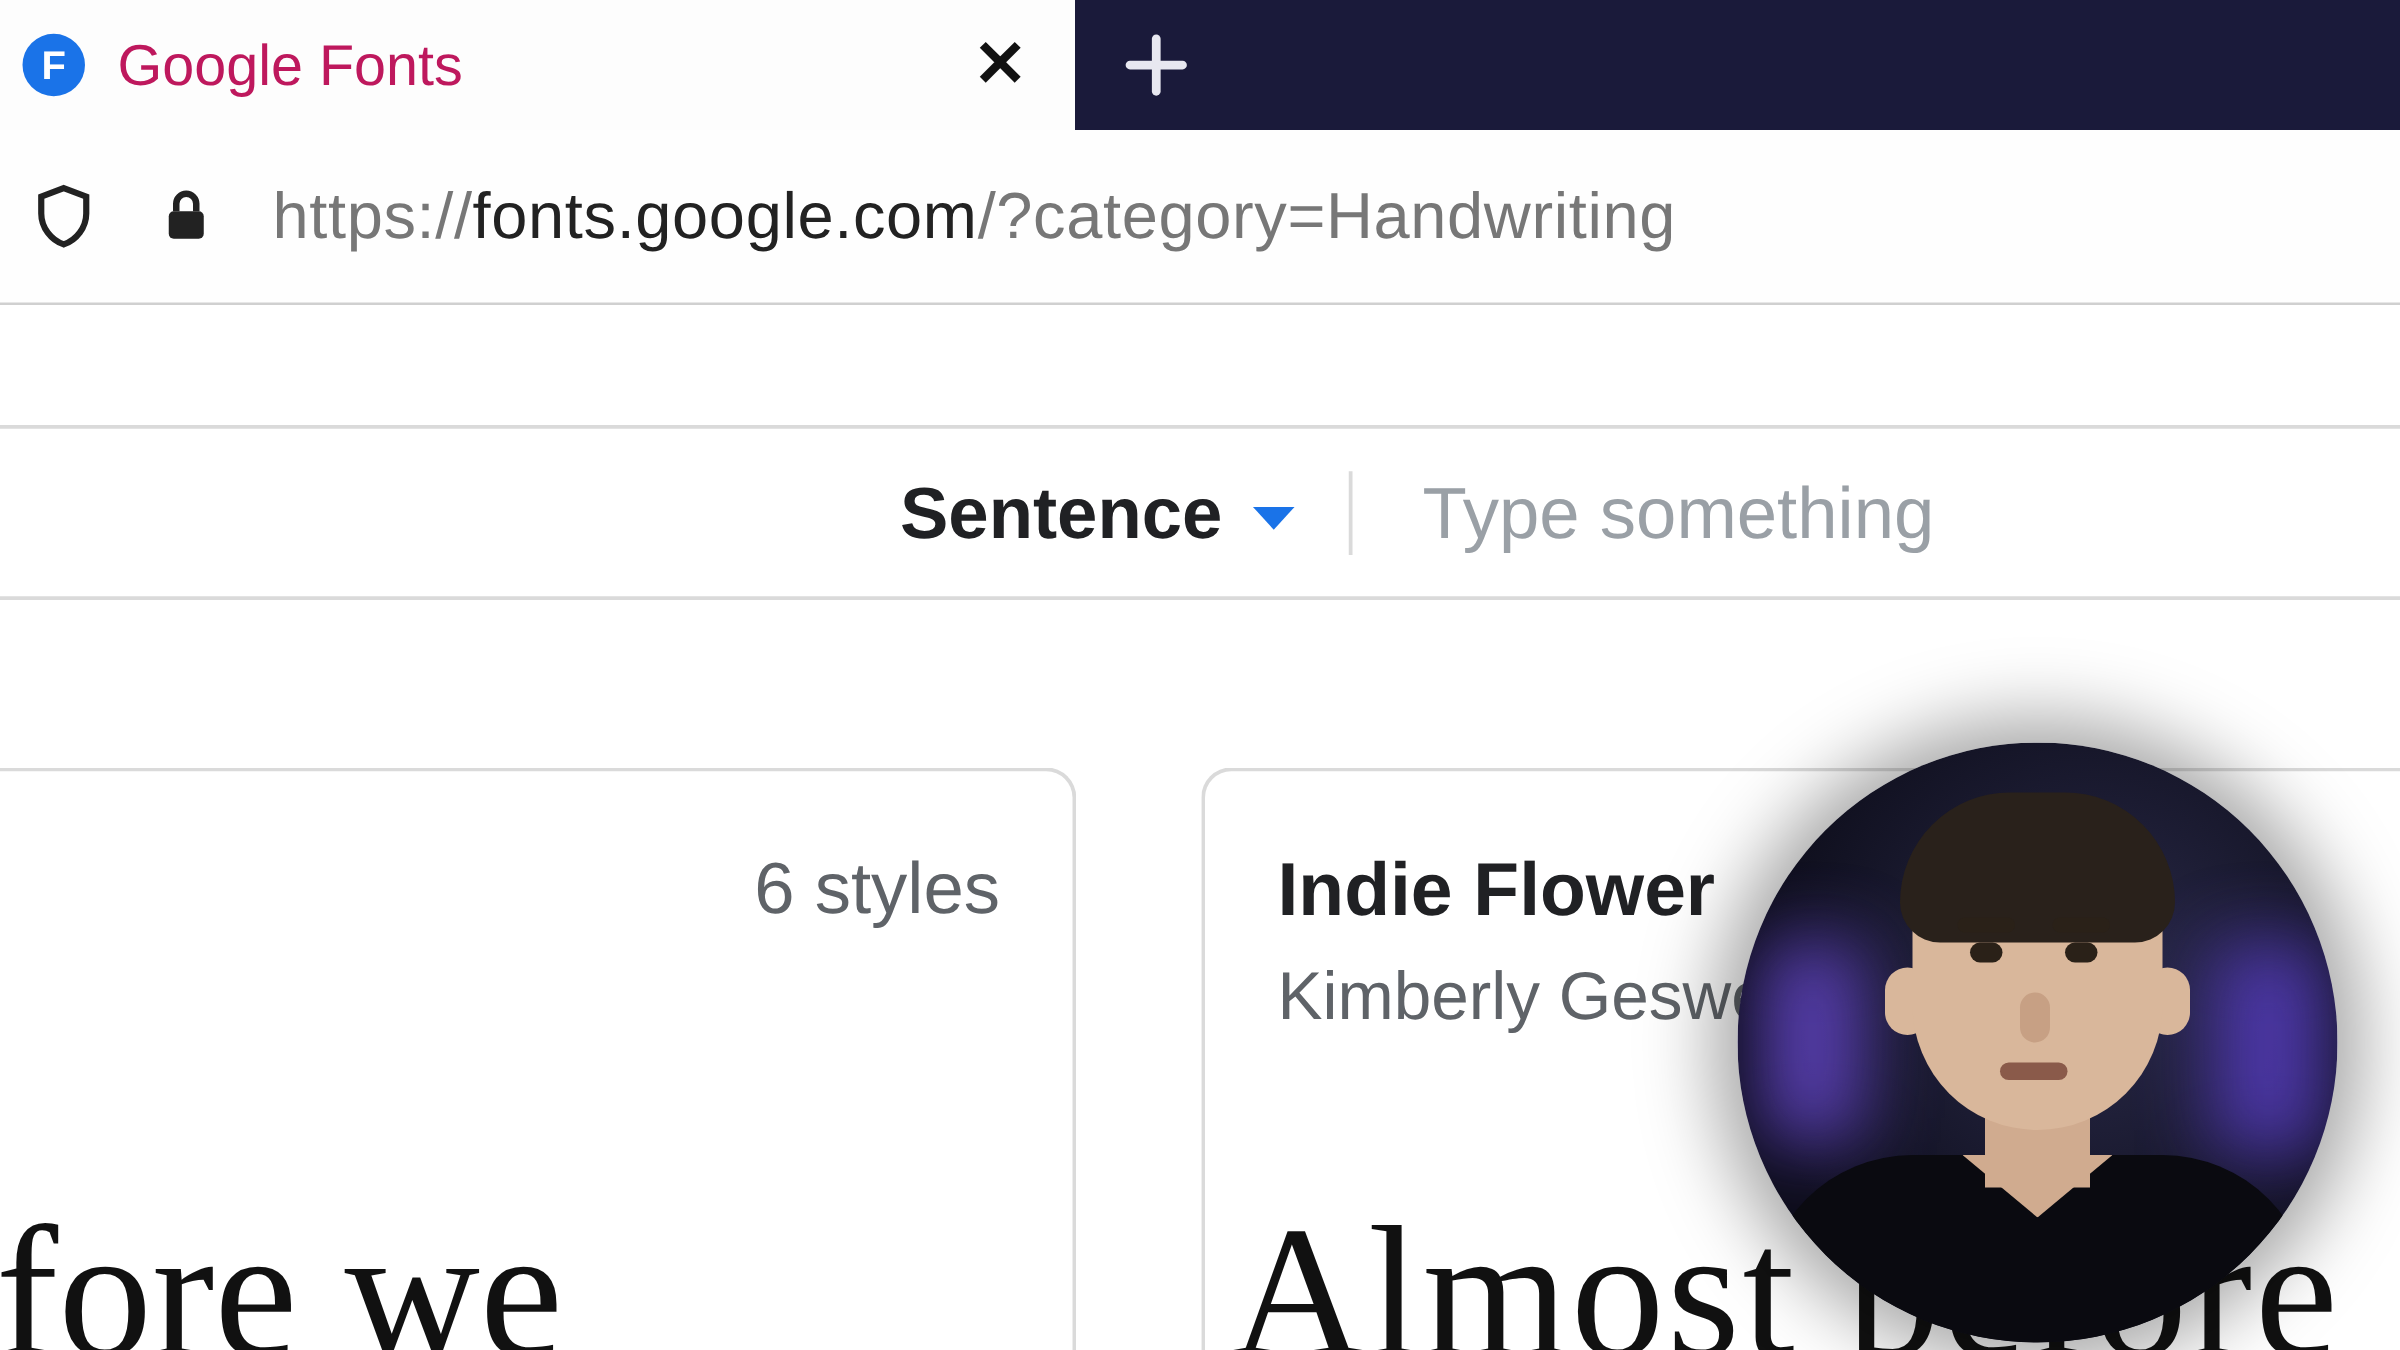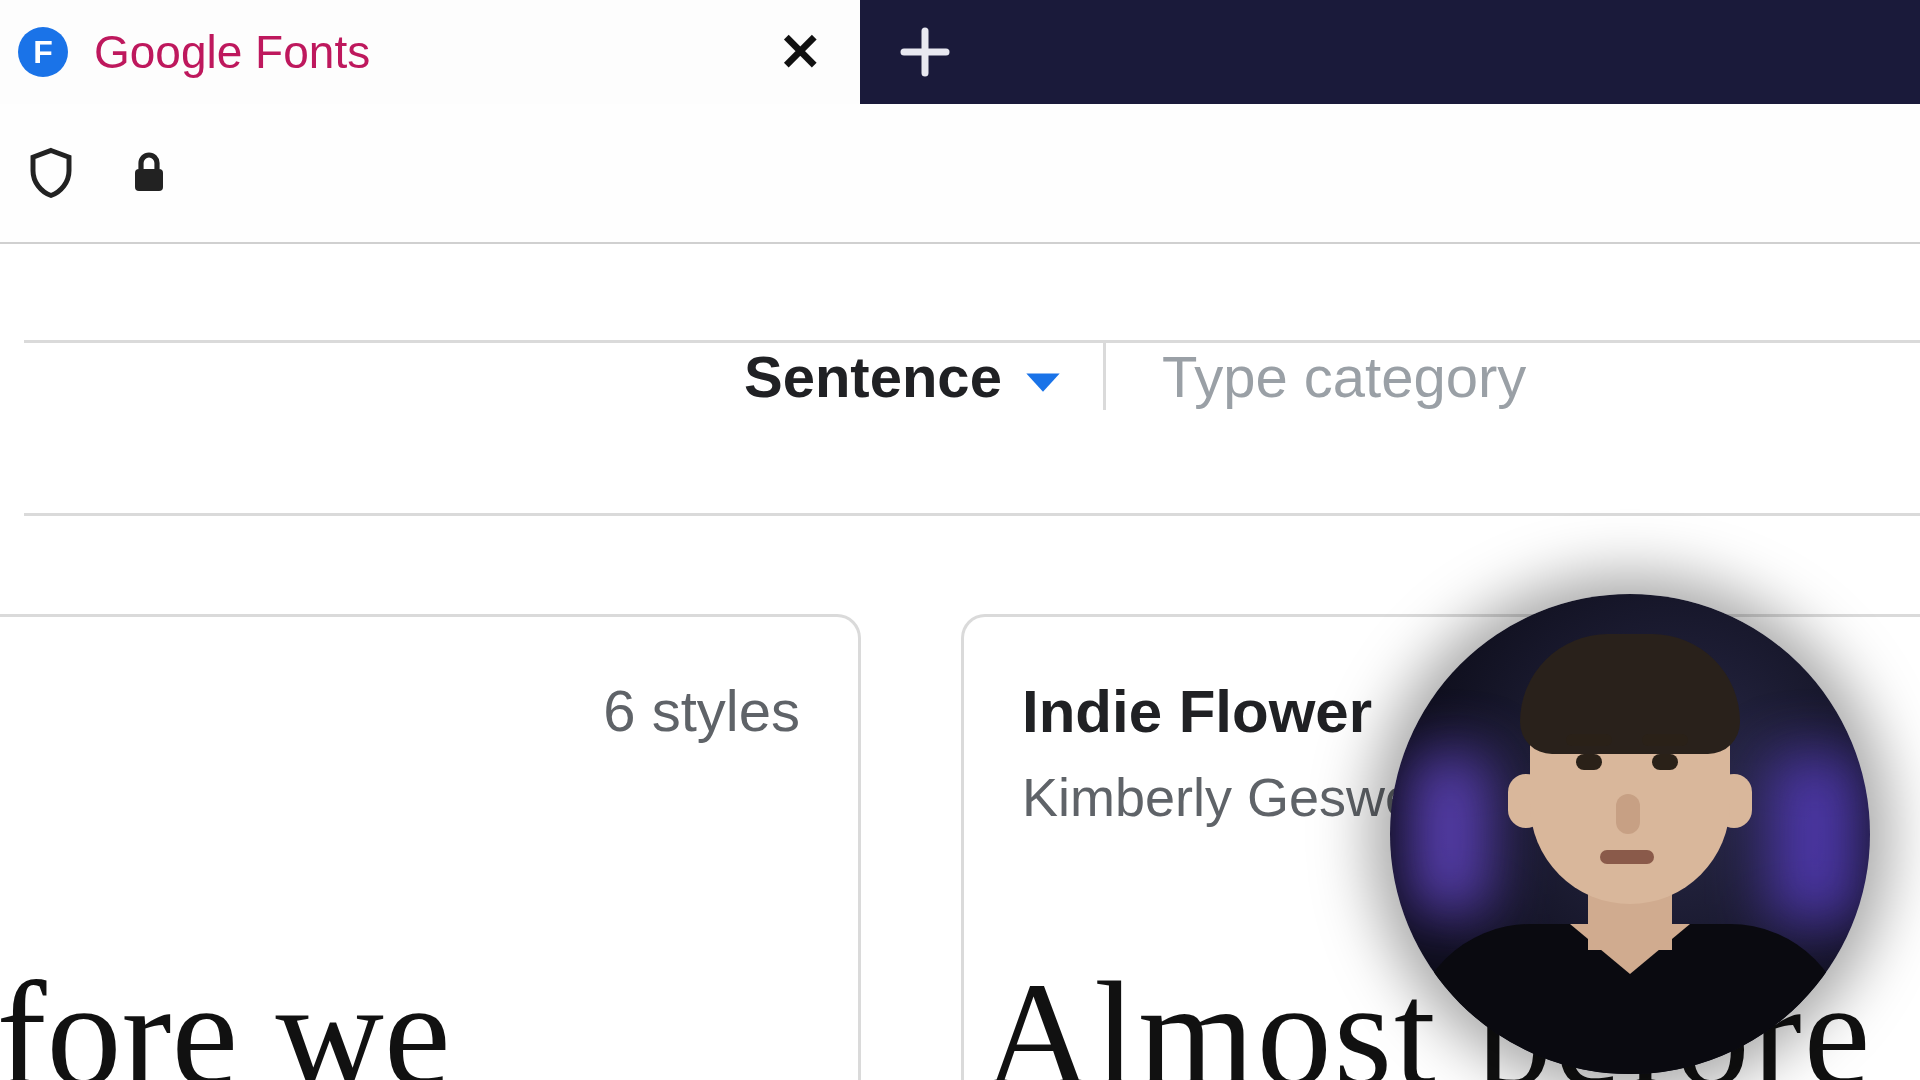--- a/index.html
+++ b/index.html
@@ -81,27 +81,26 @@
     position: relative;
     height: calc(1080px - 104px - 140px);
     background: #fff;
   }
 
   .toolbar {
     position: absolute;
     top: 96px;
     left: 0;
     right: 0;
-    height: 176px;
+    height: 140px;
     border-top: 3px solid #dadada;
     border-bottom: 3px solid #dadada;
     display: flex;
-    align-items: flex-start;
+    align-items: center;
     background: #fff;
-    margin-left: 24px;
   }
   .toolbar .spacer-left {
     width: 664px;
     border-right: 3px solid #dadada;
   }
   .preview-mode {
     display: flex;
     align-items: center;
     padding: 0 56px;
     font-size: 58px;
@@ -261,37 +260,40 @@
   <div class="shield">
     <svg width="54" height="54" viewBox="0 0 24 24" fill="none" stroke="#222" stroke-width="2.2">
         <path d="M12 2 L20 5 V11 C20 16 16.5 20.5 12 22 C7.5 20.5 4 16 4 11 V5 Z"></path>
       </svg>
   </div>
   <div class="lock">
     <svg width="48" height="48" viewBox="0 0 24 24" fill="#222">
         <rect x="5" y="10" width="14" height="11" rx="2"></rect>
         <path d="M8 10 V7 a4 4 0 0 1 8 0 V10" fill="none" stroke="#222" stroke-width="2.6"></path>
       </svg>
+  </div>
+  <div class="url">
+    <span>https://</span><span class="host">fonts.google.com</span><span>/?category=Handwriting</span>
   </div>
 </div>
 
 <div class="page">
 
   <div class="toolbar">
     <div class="spacer-left"></div>
     <div class="preview-mode">
       <span>Sentence</span>
       <span class="chev">
         <svg width="40" height="28" viewBox="0 0 24 16">
             <path d="M2 2 L12 13 L22 2 Z" fill="#1a73e8"></path>
           </svg>
       </span>
     </div>
     <div class="type-input">
-      <span>Type category</span>
+      <span>Type something</span>
     </div>
   </div>
 
   <div class="cards">
     <div class="card card-left">
       <div class="styles-count">6 styles</div>
       <div class="preview-line">efore we</div>
     </div>
     <div class="card card-right">
       <div class="font-name">Indie Flower</div>

